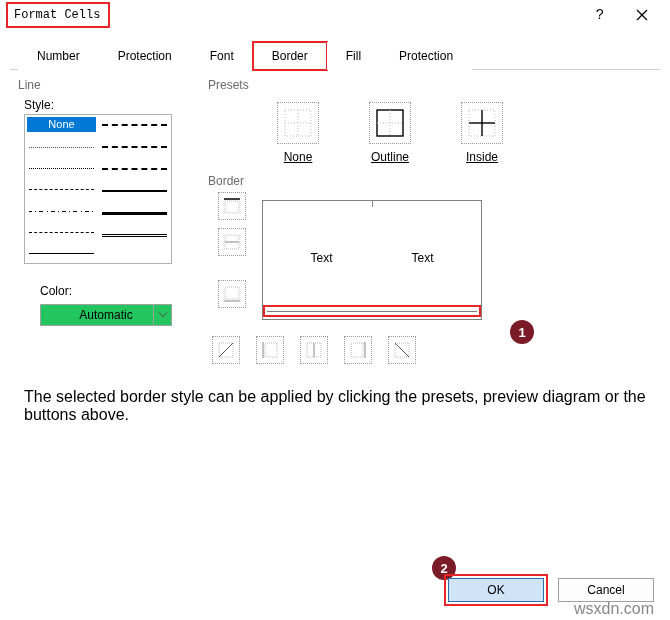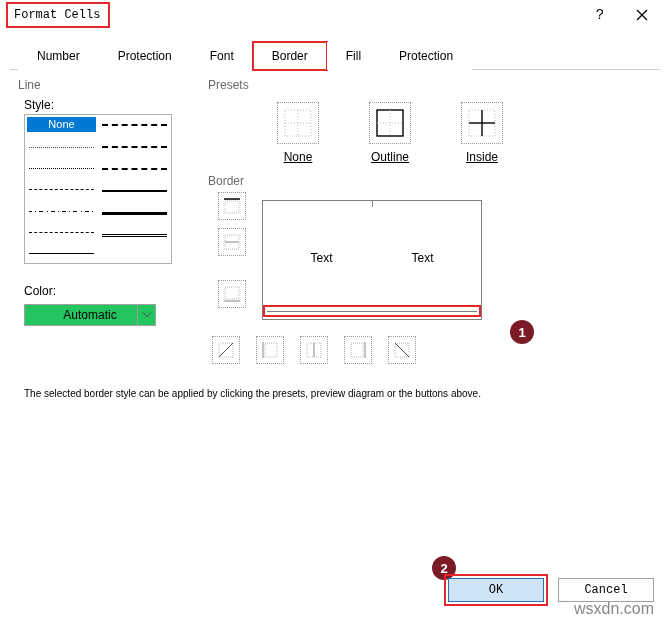--- a/index.html
+++ b/index.html
@@ -112,21 +112,21 @@
     height: 16px;
     margin: -2px -2px 0 -2px;
     padding: 0 2px;
   }
   .linestyle {
     width: 100%;
     height: 0;
   }
   .color-row {
     margin-top: 16px;
-    margin-left: 8px;
+    margin-left: 24px;
   }
   .color-dd {
     width: 132px;
     height: 22px;
     border: 1px solid #a0a0a0;
     background: #22c55e;
     display: flex;
     align-items: center;
     justify-content: center;
     position: relative;
@@ -229,35 +229,35 @@
     display: flex;
     align-items: center;
     justify-content: center;
     font-size: 13px;
     font-weight: 600;
   }
   .callout-1 { position:absolute; left: 510px; top: 320px; }
   .callout-2 { position:absolute; left: 432px; top: 556px; }
   .help-text {
     padding: 22px 6px 0 8px;
-    font-size: 10px;
+    font-size: 16px;
   }
   .action-bar {
     position: absolute;
     bottom: 18px;
     right: 16px;
     display: flex;
     gap: 14px;
   }
   .btn {
     width: 96px;
     height: 24px;
     border: 1px solid #a0a0a0;
     background: #fdfdfd;
-    display: flex; align-items: center; justify-content: center; font-family: Liberation Mono, monospace;
+    display: flex; align-items: center; justify-content: center;
   }
   .btn.ok {
     outline: 2px solid #e7262a;
     outline-offset: 2px;
     background: #cfe4f7;
     border: 1px solid #2a6fb0;
   }
   .watermark {
     position: absolute;
     bottom: 2px; right: 16px;

